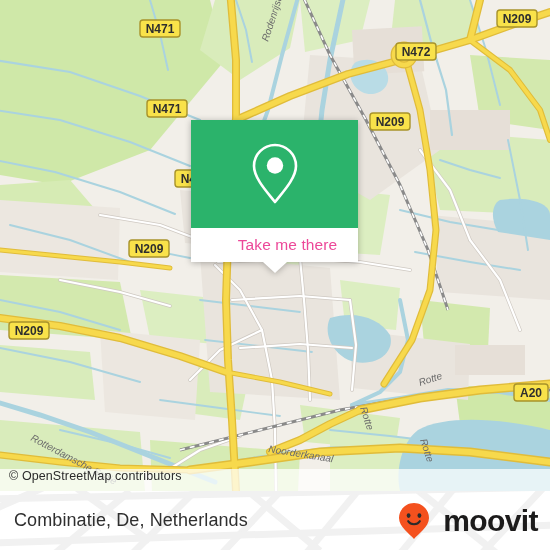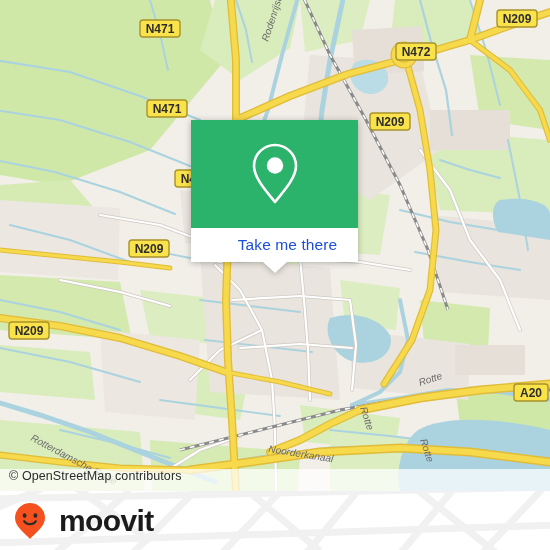--- a/index.html
+++ b/index.html
@@ -70,21 +70,21 @@
   #callout-bottom {
     height: 34px;
     background: #ffffff;
     display: flex;
     align-items: center;
     justify-content: center;
     position: relative;
   }
   #callout-bottom span {
     font-size: 15.5px;
-    color: #1d4ed8;
+    color: #ec4899;
     letter-spacing: 0.1px;
     margin-left: 26px;
   }
   #callout-tail {
     position: absolute;
     left: 50%;
     margin-left: -12px;
     top: 100%;
     width: 0;
     height: 0;
@@ -392,20 +392,21 @@
         <path d="M390,85 L460,0"></path>
         <path d="M470,85 L545,5"></path>
         <path d="M60,-5 L150,60"></path>
         <path d="M230,-5 L320,70"></path>
         <path d="M400,-5 L500,75"></path>
         <path d="M-10,62 L560,44"></path>
         <path d="M-10,18 L560,6"></path>
       </g>
     </svg>
     <div id="footer-inner">
+      <div id="place-title">Combinatie, De, Netherlands</div>
       <div id="brand">
         <svg width="32" height="38" viewBox="0 0 32 38">
           <path d="M16 1 C7.7 1 1 7.7 1 16 C1 25 12 32 16 37 C20 32 31 25 31 16 C31 7.7 24.3 1 16 1 Z" fill="#f4511e"></path>
           <ellipse cx="10.6" cy="13.6" rx="1.9" ry="2.3" fill="#2b2b2b"></ellipse>
           <ellipse cx="21.4" cy="13.6" rx="1.9" ry="2.3" fill="#2b2b2b"></ellipse>
           <path d="M10.2 19.2 C12.6 23.2 19.4 23.2 21.8 19.2" fill="none" stroke="#2b2b2b" stroke-width="2.1" stroke-linecap="round"></path>
         </svg>
         <span id="brand-text">moovit</span>
       </div>
     </div>

